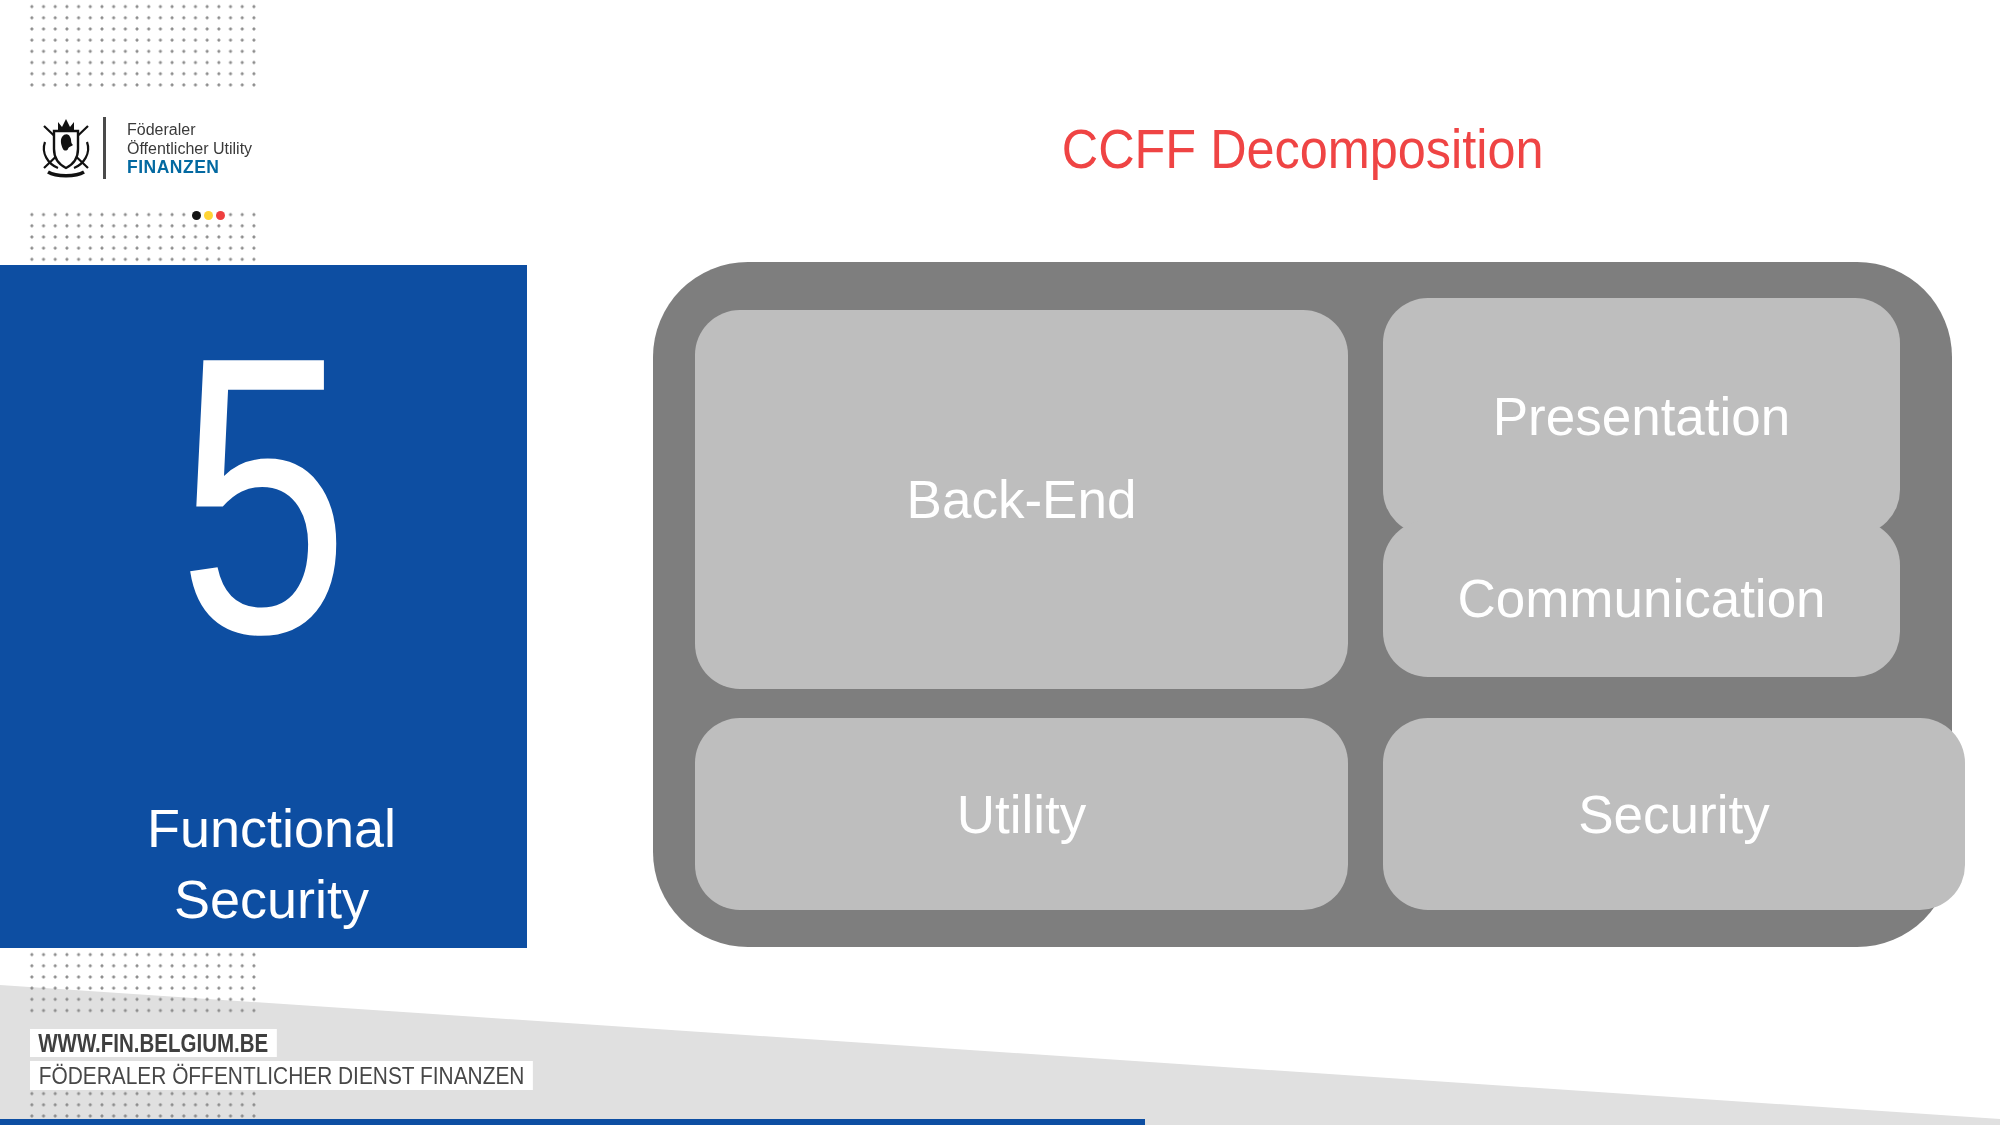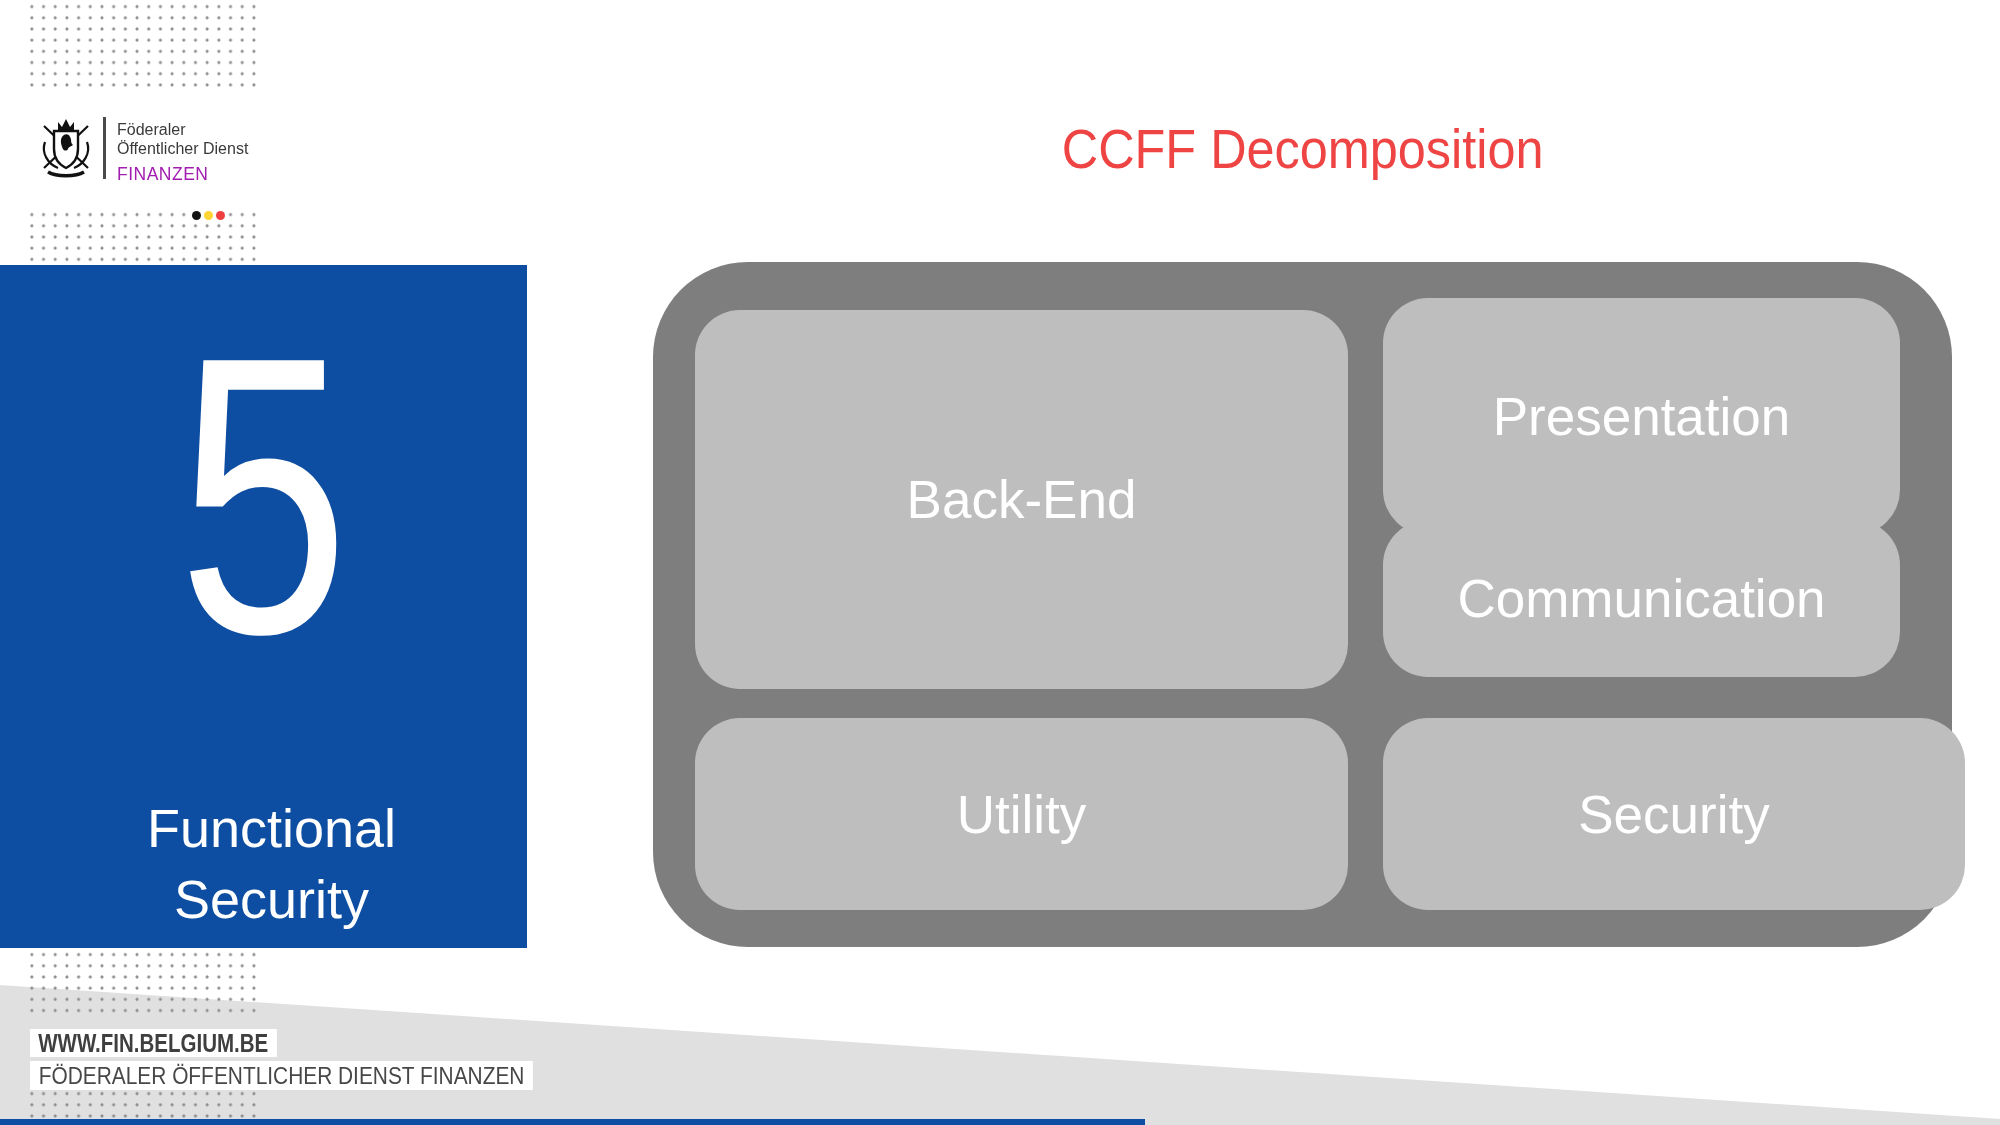--- a/index.html
+++ b/index.html
@@ -17,22 +17,22 @@
   #dotsB{left:26px;top:209px;width:234px;height:57px;}
   #dotsC{left:26px;top:949px;width:234px;height:65px;}
   #dotsD{left:26px;top:1088px;width:234px;height:34px;}
   .flag-dot{position:absolute;z-index:3;width:9px;height:9px;border-radius:50%;}
   #flagBlack{left:192px;top:211px;}
   #flagYellow{left:204px;top:211px;}
   #flagRed{left:216px;top:211px;}
   
   .crest{position:absolute;left:36px;top:114px;width:60px;height:66px;}
   .logo-divider{position:absolute;left:103px;top:117px;width:3px;height:62px;background:#4a4a4a;}
-  .logo-text{position:absolute;left:117px;top:120px;font-size:16px;line-height:19px;color:#3a3a3a;}
-  .logo-text .l3{font-size:17.5px;font-weight:normal;color:#a21caf;letter-spacing:.5px;margin-top:7px;}
+  .logo-text{position:absolute;left:127px;top:120px;font-size:16px;line-height:19px;color:#3a3a3a;}
+  .logo-text .l3{font-size:17.5px;font-weight:bold;color:#0369a1;letter-spacing:.5px;margin-top:0;}
   
   .title{
     position:absolute;left:653px;top:116px;width:1299px;text-align:center;
     font-size:56px;color:#ef4444;
   }
   .title span{display:inline-block;transform:scaleX(.9);transform-origin:center;}
   
   .blue-panel{position:absolute;left:0;top:265px;width:527px;height:683px;background:#0d4ea2;}
   .panel-number{
     position:absolute;left:0;right:0;top:30px;height:400px;text-align:center;
@@ -89,21 +89,21 @@
     <path d="M8 12 L52 54 M52 12 L8 54" stroke="#111" stroke-width="2.2" fill="none"></path>
     <path d="M9 28 c-4 11 3 22 13 26 M51 28 c4 11 -3 22 -13 26" stroke="#111" stroke-width="2.2" fill="none"></path>
     <path d="M22 8 l4 5 4 -8 4 8 4 -5 v8 h-16 z" fill="#111"></path>
     <path d="M18 17 h24 v18 c0 10 -6 16 -12 19 c-6 -3 -12 -9 -12 -19 z" fill="#fff" stroke="#111" stroke-width="2.4"></path>
     <path d="M26 23 c3 -4 7 -3 8 0 c2 3 0 5 3 8 c-2 2 -4 1 -5 4 c-1 2 -4 2 -5 0 c-2 -4 -3 -9 -1 -12 z" fill="#111"></path>
     <path d="M12 58 c8 5 28 5 36 0" stroke="#111" stroke-width="3.4" fill="none"></path>
   </svg>
   <div class="logo-divider"></div>
   <div class="logo-text">
     <div class="l1">Föderaler</div>
-    <div class="l2">Öffentlicher Dienst</div>
+    <div class="l2">Öffentlicher Utility</div>
     <div class="l3">FINANZEN</div>
   </div>
 
   <div class="title">
     <span>CCFF Decomposition</span>
   </div>
 
   <div class="blue-panel">
     <div class="panel-number">5</div>
     <div class="panel-label">

